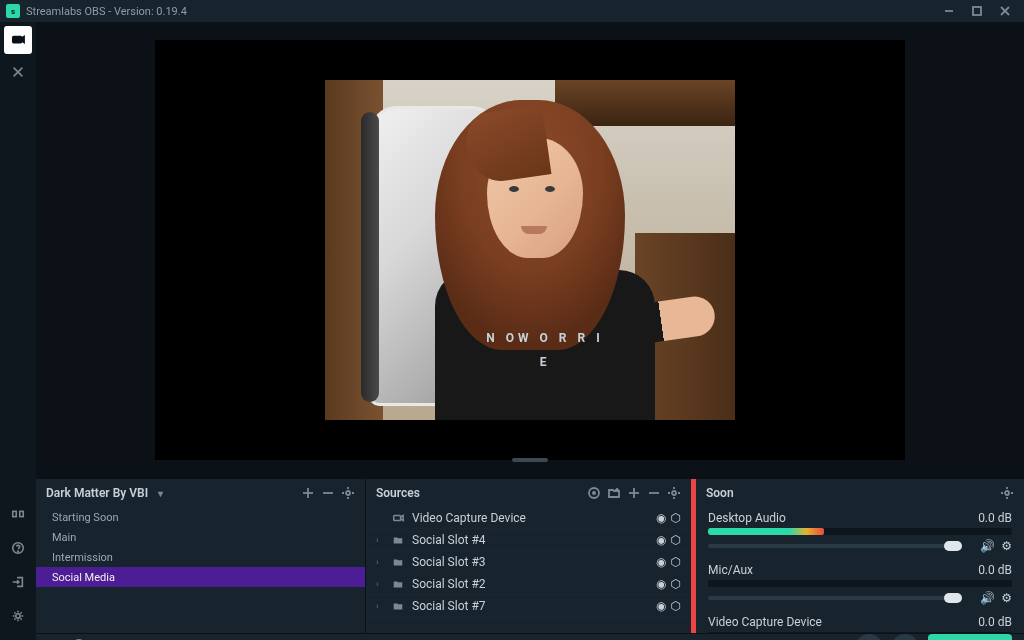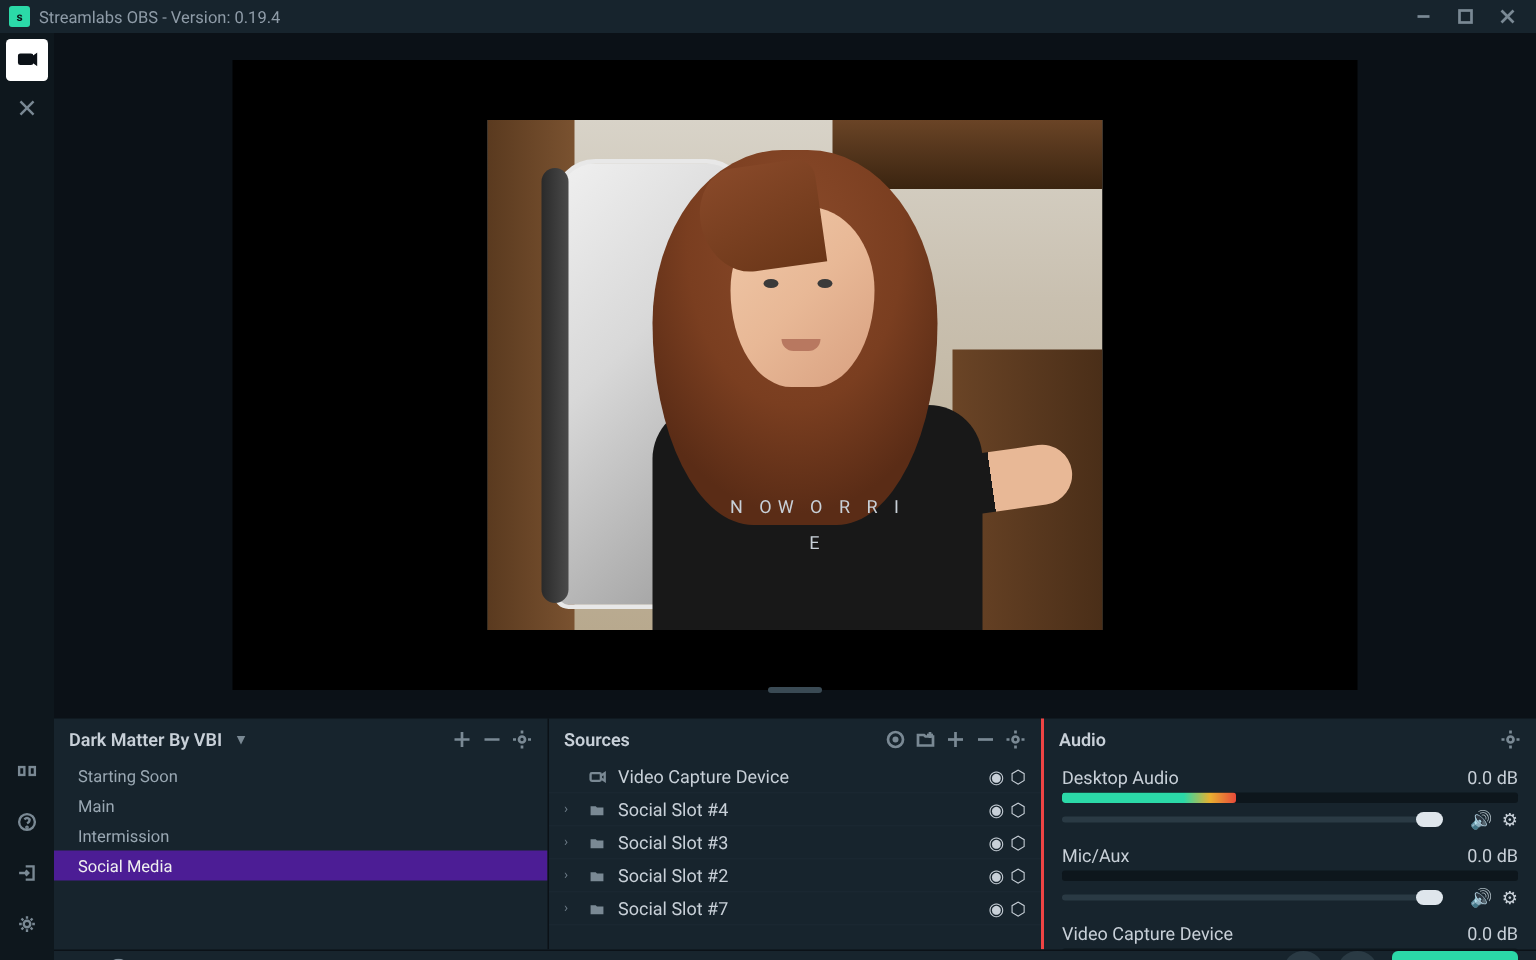--- a/index.html
+++ b/index.html
@@ -33,26 +33,26 @@
 .hair{position:absolute;left:30px;top:0;width:190px;height:250px;background:radial-gradient(ellipse 120px 180px at 50% 25%,#8a4a2a 0%,#7a3e20 60%,#5a2c16 100%);border-radius:90px 90px 70px 70px / 120px 120px 140px 140px}
 .face{position:absolute;left:82px;top:38px;width:96px;height:120px;background:linear-gradient(135deg,#f0c8a8 0%,#e8b896 50%,#d8a080 100%);border-radius:48px 48px 44px 44px / 60px 60px 70px 70px}
 .hair-front{position:absolute;left:62px;top:10px;width:80px;height:70px;background:linear-gradient(160deg,#8a4a2a,#6a3618);border-radius:40px 20px 0 50px / 50px 20px 0 60px;transform:rotate(-8deg)}
 .eye{position:absolute;width:10px;height:6px;background:#3a3a3a;border-radius:50%}
 .eye.l{left:104px;top:86px}
 .eye.r{left:140px;top:86px}
 .mouth{position:absolute;left:116px;top:126px;width:26px;height:8px;background:#b87860;border-radius:0 0 14px 14px}
 .neck{position:absolute;left:110px;top:150px;width:40px;height:30px;background:linear-gradient(180deg,#e8b896,#d8a080)}
 .shirt{position:absolute;left:30px;top:170px;width:220px;height:150px;background:#181818;border-radius:36px 36px 0 0}
 .arm{position:absolute;right:-30px;top:200px;width:90px;height:40px;background:linear-gradient(90deg,#181818 40%,#e8b896 40%);border-radius:20px;transform:rotate(-8deg)}
-.shirt-text{position:absolute;left:80px;top:225px;width:120px;text-align:center;color:#f0f0f0;font-size:16px;letter-spacing:4px;font-weight:400;line-height:1.5}
+.shirt-text{position:absolute;left:80px;top:225px;width:120px;text-align:center;color:#f0f0f0;font-size:16px;letter-spacing:4px;font-weight:700;line-height:1.5}
 .drag-handle{position:absolute;bottom:-2px;left:50%;transform:translateX(-50%);width:36px;height:4px;background:#3a4a54;border-radius:2px}
 .panels{height:155px;display:flex;background:#17242D;border-top:1px solid #0b1117}
 .panel{display:flex;flex-direction:column;min-width:0}
 .panel.scenes{width:330px;border-right:1px solid #0b1117}
-.panel.sources{width:330px;border-right:2px solid #ef4444}
+.panel.sources{width:330px;border-right:5px solid #ef4444}
 .panel.mixer{flex:1}
 .panel-header{height:28px;display:flex;align-items:center;padding:0 10px;gap:6px;font-size:12px;font-weight:600;color:#dfe6ec}
 .panel-header .hspacer{flex:1}
 .hicon{width:14px;height:14px;display:flex;align-items:center;justify-content:center;color:#7a8994;cursor:pointer}
 .chev{font-size:10px;color:#7a8994;margin-left:4px}
 .panel-body{flex:1;overflow:auto}
 .scene-item{height:20px;display:flex;align-items:center;padding:0 16px;font-size:11px;color:#9aa8b3;cursor:pointer}
 .scene-item.active{background:#4c1d95;color:#f0f0f0}
 .source-item{height:22px;display:flex;align-items:center;padding:0 10px;gap:8px;font-size:11px;color:#9aa8b3;cursor:pointer;border-bottom:1px solid #1a2731}
 .source-item .caret{width:8px;font-size:9px;color:#6a7884}
@@ -312,21 +312,21 @@
               <span class="vis">
                 <span>◉</span>
                 <span>⬡</span>
               </span>
             </div>
           </div>
       </div>
 
       <div class="panel mixer">
         <div class="panel-header">
-          <span>Audio</span>
+          <span>Soon</span>
           <div class="hspacer"></div>
           <div class="hicon">
               <svg viewBox="0 0 14 14">
                 <circle cx="7" cy="7" r="2"></circle>
                 <path d="M7 1 L7 3 M7 11 L7 13 M1 7 L3 7 M11 7 L13 7"></path>
               </svg>
             </div>
         </div>
         <div class="panel-body" id="mixer-body">
             <div class="mixer-item">

